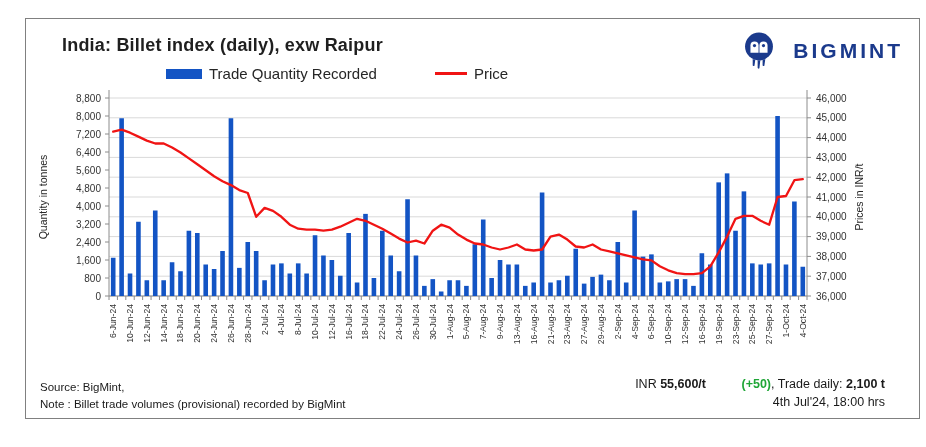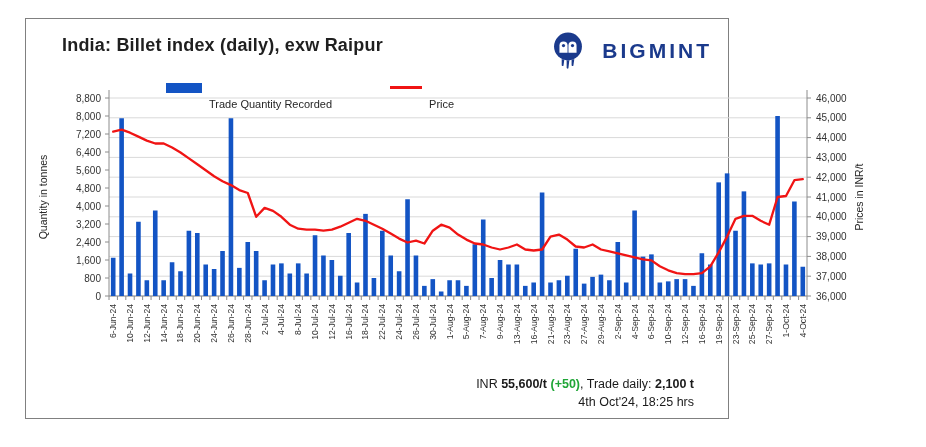--- a/index.html
+++ b/index.html
@@ -1,30 +1,30 @@
 <!DOCTYPE html>
 <html><head>
 <meta charset="utf-8">
 <style>
   * { margin:0; padding:0; box-sizing:border-box; }
   html,body { width:926px; height:447px; background:#ffffff; font-family:"Liberation Sans", sans-serif; overflow:hidden; }
-  .frame { position:absolute; left:25px; top:18px; width:704px; height:401px; border:1px solid #808080; background:#ffffff; }
+  .frame { position:absolute; left:25px; top:18px; width:895px; height:401px; border:1px solid #808080; background:#ffffff; }
   .chart-title { position:absolute; left:36px; top:16px; font-size:18px; font-weight:bold; color:#1f1f1f; letter-spacing:0.2px; }
   .legend { position:absolute; left:140px; top:46px; display:flex; align-items:center; gap:58px; }
   .legend-item { display:flex; align-items:center; gap:7px; }
   .legend-swatch-bar { width:36px; height:10px; }
   .legend-swatch-line { width:32px; height:3px; }
-  .legend-label { font-size:11px; color:#262626;margin-top:33px; }
+  .legend-label { font-size:15px; color:#262626; }
   .logo { position:absolute; right:16px; top:12px; display:flex; align-items:center; gap:16px; }
   .logo-text { font-size:21px; font-weight:bold; color:#1b3a8c; letter-spacing:3px; }
   svg.plot { position:absolute; left:1px; top:1px; }
   .src-notes { position:absolute; left:14px; top:360px; font-size:11.5px; color:#1a1a1a; line-height:17px; }
   .quote { position:absolute; right:34px; top:356px; font-size:12.5px; color:#1a1a1a; text-align:right; line-height:18px; }
   .b { font-weight:bold; }
-  .green { font-weight:bold; }
+  .green { font-weight:bold;padding-left:32px; }
 </style>
 </head>
 <body>
 
 <div class="frame" style="border-color: rgb(128, 128, 128);">
   <div class="chart-title">India: Billet index (daily), exw Raipur</div>
 
   <div class="logo">
     <svg width="36" height="40" viewBox="0 0 40 44">
       <circle cx="20" cy="17" r="15.5" fill="#1b3a8c"></circle>
@@ -332,18 +332,22 @@
         <text x="711.5180722891566" y="284" text-anchor="end" font-size="8.6" fill="#333333" transform="rotate(-90 711.5180722891566 284)">23-Sep-24</text>
         <text x="728.3373493975903" y="284" text-anchor="end" font-size="8.6" fill="#333333" transform="rotate(-90 728.3373493975903 284)">25-Sep-24</text>
         <text x="745.156626506024" y="284" text-anchor="end" font-size="8.6" fill="#333333" transform="rotate(-90 745.156626506024 284)">27-Sep-24</text>
         <text x="761.9759036144578" y="284" text-anchor="end" font-size="8.6" fill="#333333" transform="rotate(-90 761.9759036144578 284)">1-Oct-24</text>
         <text x="778.7951807228916" y="284" text-anchor="end" font-size="8.6" fill="#333333" transform="rotate(-90 778.7951807228916 284)">4-Oct-24</text>
       </g>
       <text x="20" y="177" text-anchor="middle" font-size="10.5" fill="#262626" transform="rotate(-90 20 177)">Quantity in tonnes</text>
       <text x="836" y="177" text-anchor="middle" font-size="10.5" fill="#262626" transform="rotate(-90 836 177)">Prices in INR/t</text>
     </svg>
 
+  <div class="src-notes">
+    <div>Source: BigMint,</div>
+    <div>Note : Billet trade volumes (provisional) recorded by BigMint</div>
+  </div>
 
   <div class="quote">
     <div><span>INR </span><span class="b">55,600/t</span><span class="green" style="color: rgb(31, 166, 55);"> (+50)</span><span>, Trade daily: </span><span class="b">2,100 t</span></div>
-    <div>4th Oct'24, 18:25 hrs</div>
+    <div>4th Jul'24, 18:00 hrs</div>
   </div>
 </div>
 
 </body></html>

